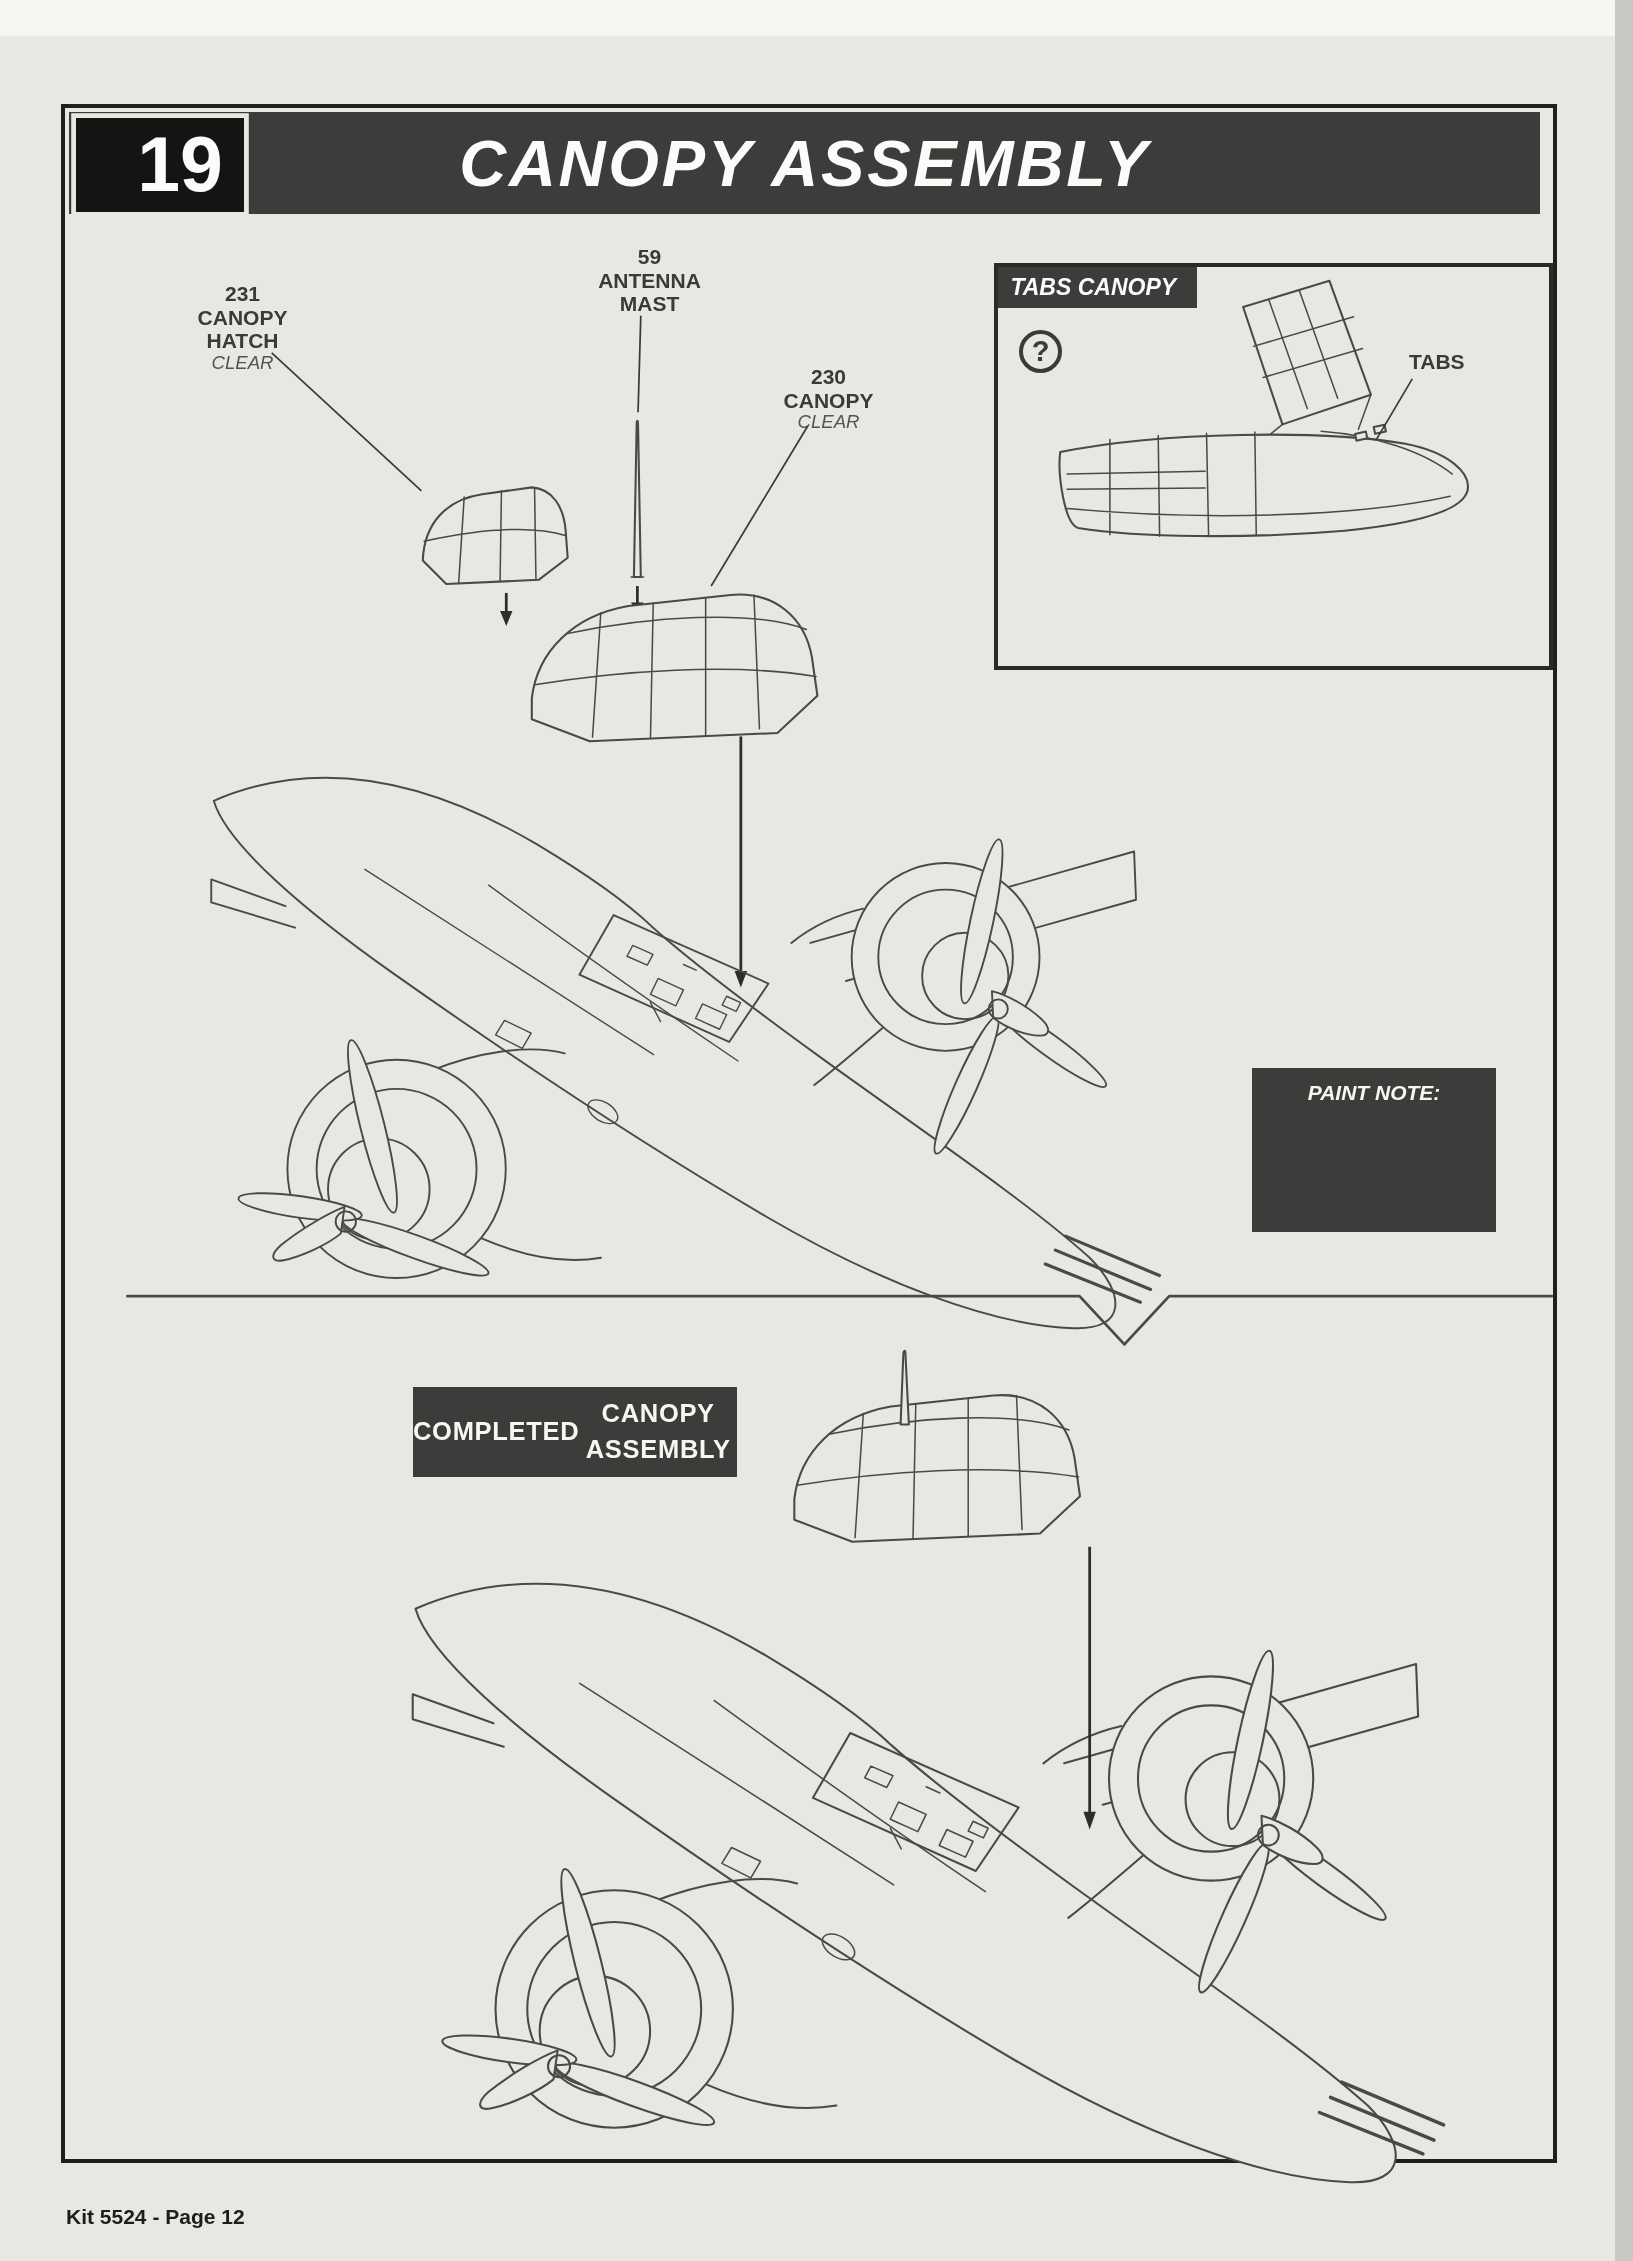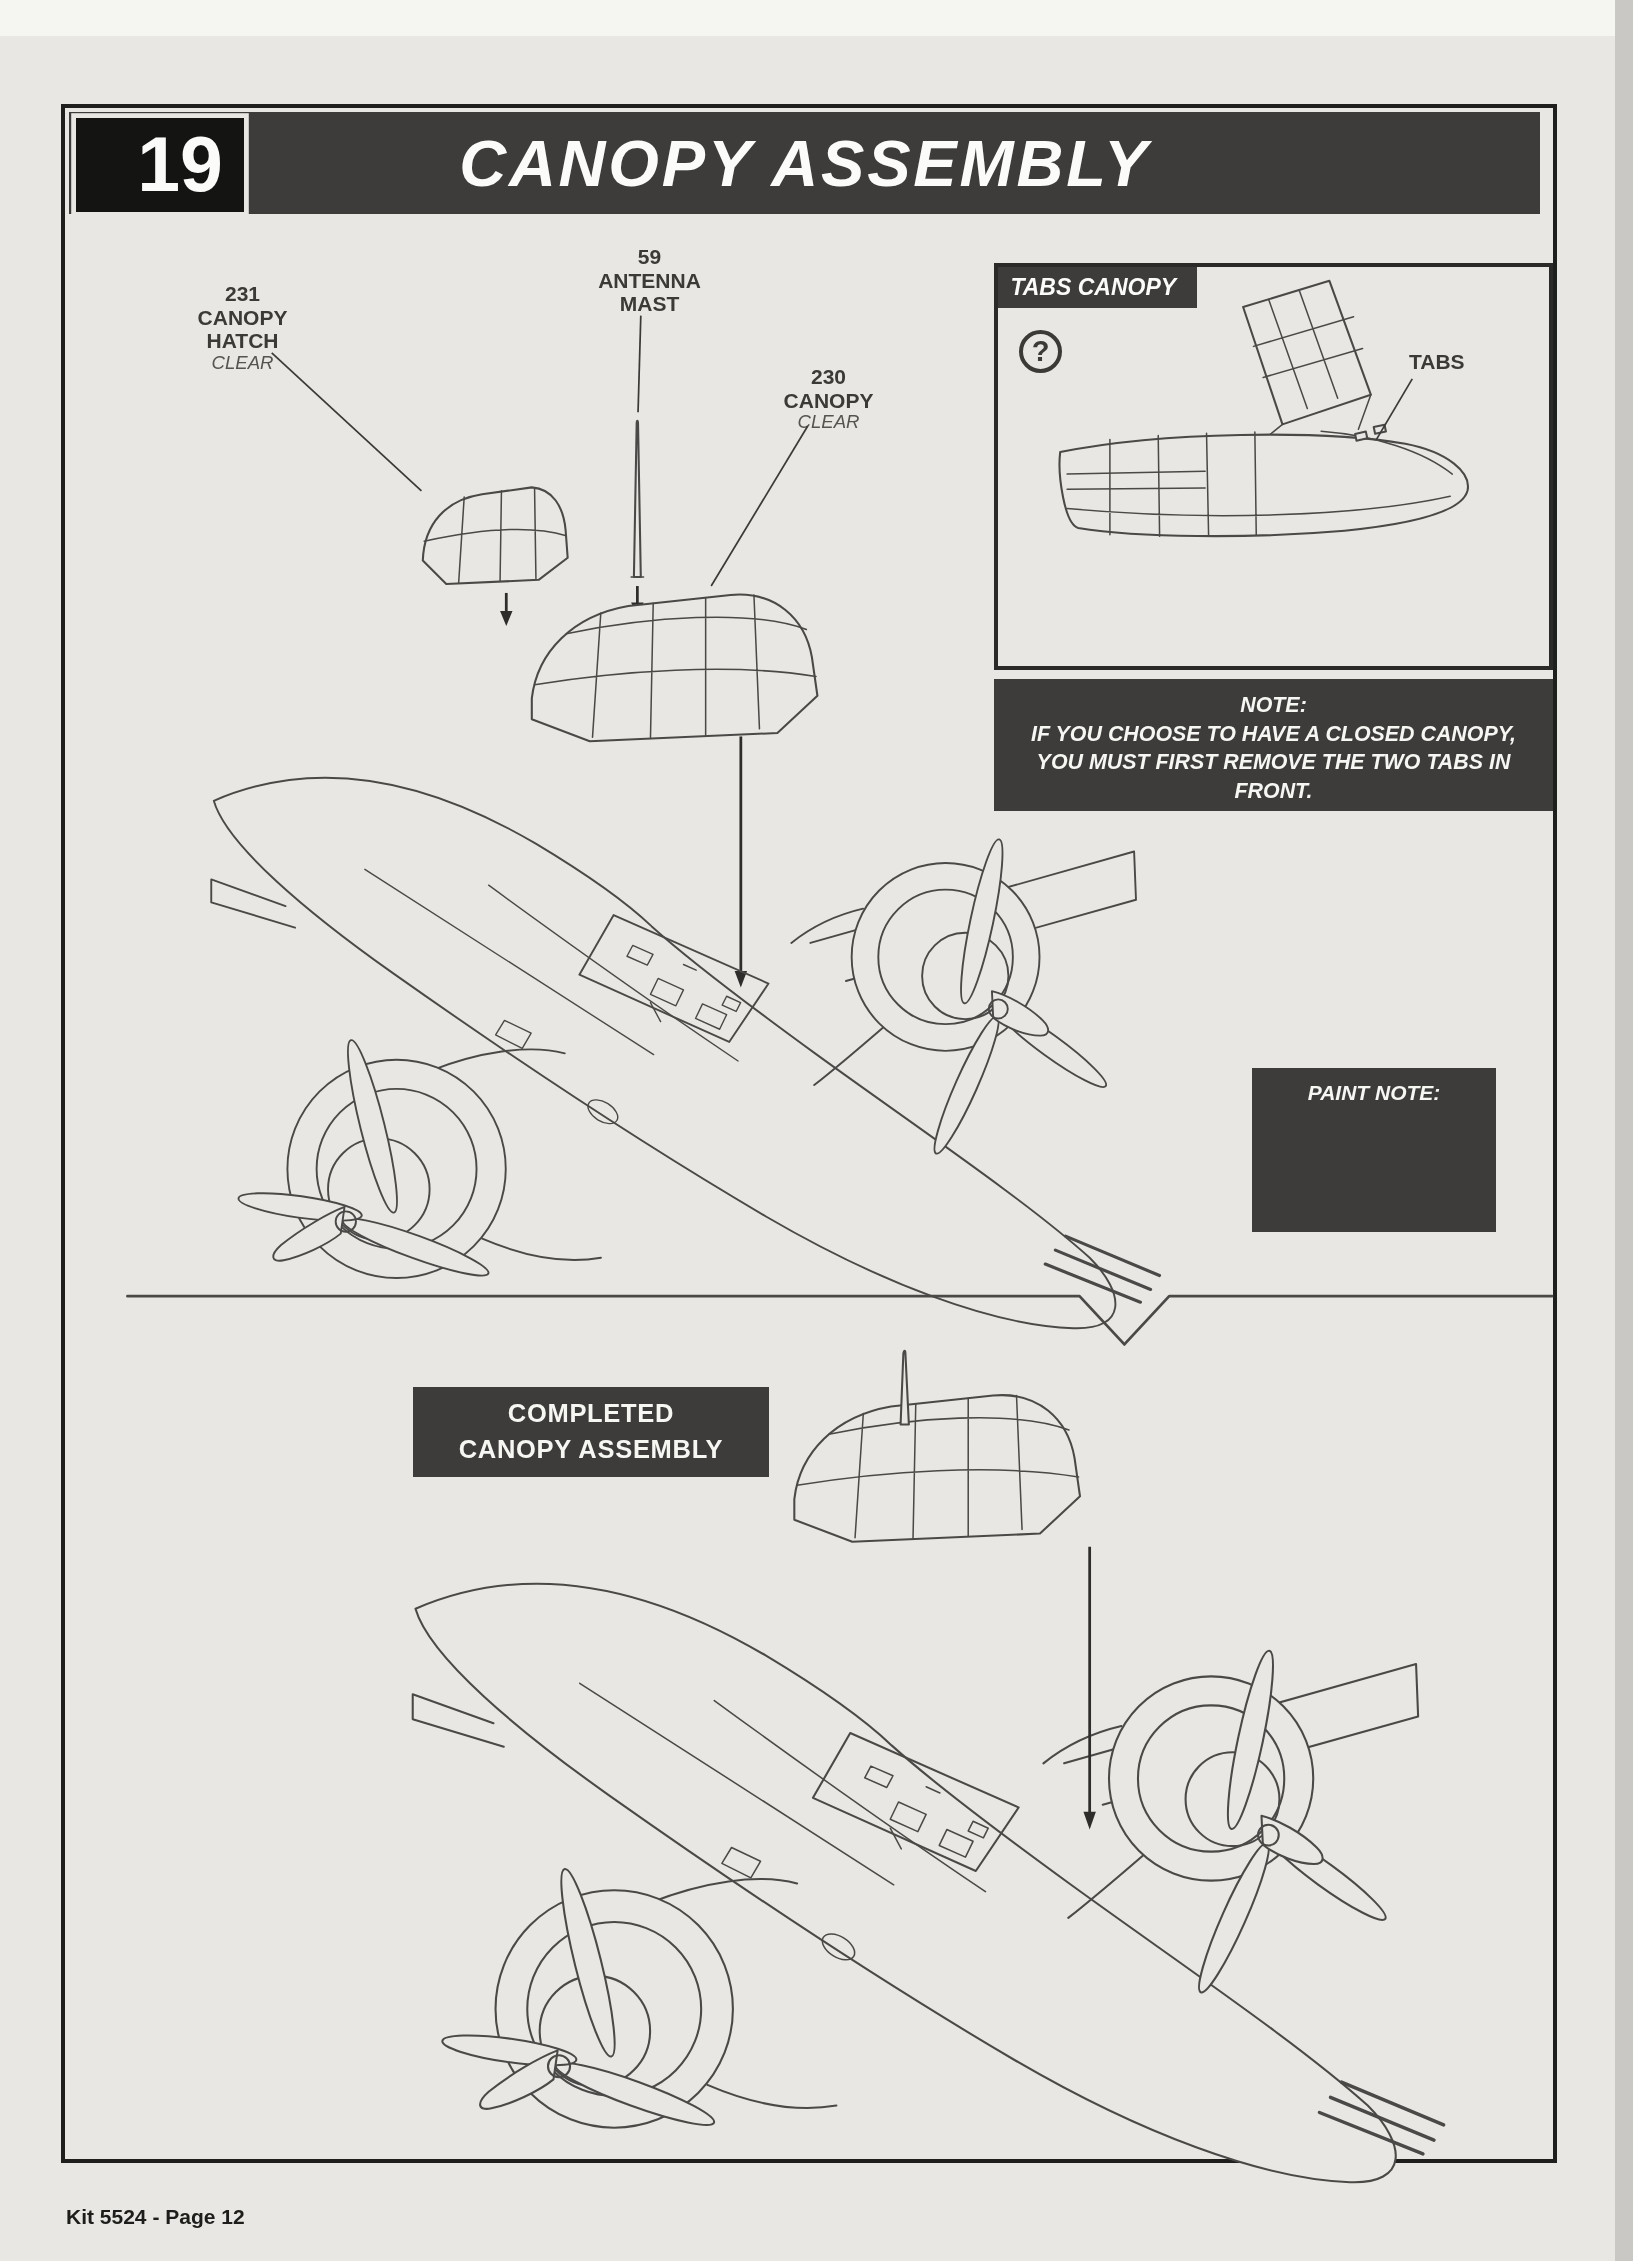--- a/index.html
+++ b/index.html
@@ -29,22 +29,22 @@
     font-style:italic;font-weight:bold;font-size:23px;display:flex;align-items:center;padding-left:12.4px;box-sizing:border-box;
   }
   .qmark{
     position:absolute;left:21px;top:63px;width:43px;height:43px;border:4.1px solid #3b3a37;border-radius:50%;
     display:flex;align-items:center;justify-content:center;font-size:29px;font-weight:bold;color:#3b3a37;box-sizing:border-box;
   }
   .tabs-label{position:absolute;left:411px;top:83px;font-weight:bold;font-size:21px;color:#3b3a37;text-align:right;}
   .note-box{position:absolute;left:995px;top:680px;width:559px;height:132px;padding:12.4px 26px;font-size:21.4px;line-height:1.33;}
   .paint-box{position:absolute;left:1252px;top:1068px;width:244px;height:164px;padding:11px 15px;font-size:21px;line-height:1.38;}
   .completed-box{
-    position:absolute;left:414px;top:1387px;width:356px;height:90px;font-style:normal;
-    display:flex;flex-direction:column;align-items:center;justify-content:center;font-size:25.5px;line-height:1.4;letter-spacing:0.7px;
+    position:absolute;left:414px;top:1387px;width:324px;height:90px;font-style:normal;
+    display:flex;flex-direction:row;align-items:center;justify-content:center;font-size:25.5px;line-height:1.4;letter-spacing:0.7px;
   }
   .footer{position:absolute;left:66px;top:2205px;font-weight:bold;font-size:21px;color:#1d1d1b;}
   svg{position:absolute;overflow:visible;}
   .ln{stroke:#4a4947;stroke-width:3;fill:none;stroke-linecap:round;stroke-linejoin:round;}
   .thin{stroke-width:2.2;}
   .g4{stroke-width:5;}
   .fillp{fill:#e8e7e3;}
   .leader{stroke:#3b3a38;stroke-width:2.5;fill:none;}
   .arrow{stroke:#2e2d2b;stroke-width:4;fill:none;}
   .ahead{fill:#2e2d2b;stroke:none;}
@@ -154,24 +154,20 @@
         <path class="ln thin" d="M162,250 L162,388 M232,244 L234,390 M302,241 L305,390 M372,239 L374,388 M100,350 C300,368 520,362 655,332"></path>
         <path class="ln thin" d="M468,238 C545,244 615,266 658,300 M100,300 L300,296 M100,322 L300,320"></path>
         <rect class="ln fillp" x="518" y="240" width="16" height="10" transform="rotate(-12 526 245)"></rect>
         <rect class="ln fillp" x="545" y="230" width="16" height="10" transform="rotate(-12 553 235)"></rect>
         <line class="leader" x1="600" y1="162" x2="548" y2="250"></line>
       </svg>
       <div class="qmark">?</div>
       <div class="tabs-label">TABS</div>
     </div>
 
-    <div class="darkbox note-box" style="left:929px;top:571px;">
-      <div>NOTE:</div>
-      <div>IF YOU CHOOSE TO HAVE A CLOSED CANOPY, YOU MUST FIRST REMOVE THE TWO TABS IN FRONT.</div>
-    </div>
 
     <div class="darkbox paint-box" style="left:1187px;top:960px;">
       <div>PAINT NOTE:</div>
     </div>
 
     <svg style="left:59px;top:1181px;" width="1435" height="66" viewBox="0 0 2080 95">
       <polyline class="ln" style="stroke-width:4;" points="5,10 1385,10 1450,80 1515,10 2070,10"></polyline>
     </svg>
 
     <div class="darkbox completed-box" style="left:348px;top:1279px;">

